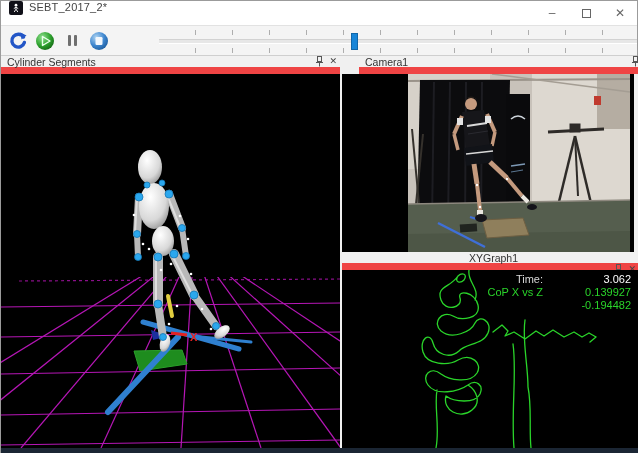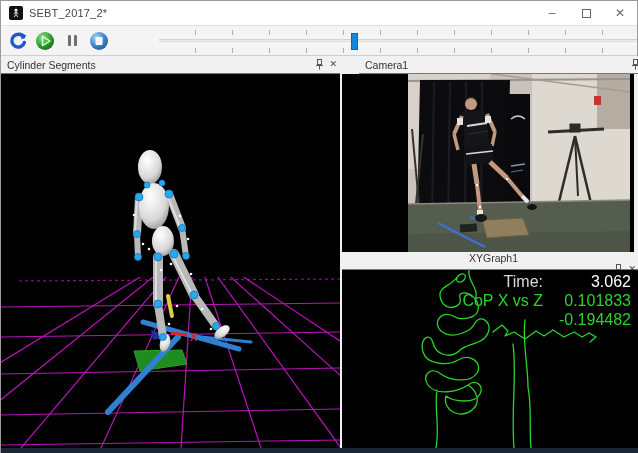--- a/index.html
+++ b/index.html
@@ -1,20 +1,20 @@
 <!DOCTYPE html>
 <html><head>
 <meta charset="utf-8">
 <style>
   * { margin:0; padding:0; box-sizing:border-box; }
   html,body { width:638px; height:453px; font-family:"Liberation Sans", sans-serif; background:#ffffff; overflow:hidden; }
   #app { position:relative; width:638px; height:453px; border:1px solid #9b9b9b; background:#f0f0f0; }
 
   
-  #titlebar { position:absolute; left:0; top:0; width:636px; height:24px; background:#ffffff; display:flex; align-items:center; }
+  #titlebar { position:absolute; left:0; top:0; width:636px; height:24px; background:#ffffff; display:flex; }
   #app-icon { width:14px; height:14px; margin-left:8px; background:#101018; border-radius:2px; display:flex; align-items:center; justify-content:center; }
   #title-text { margin-left:6px; font-size:11px; color:#444; letter-spacing:.2px; }
   #win-controls { margin-left:auto; display:flex; height:24px; }
   .win-btn { width:34px; height:24px; display:flex; align-items:center; justify-content:center; color:#666; font-size:12px; cursor:default; }
   #maximize-button span { display:block; width:9px; height:9px; border:1px solid #666; }
 
   
   #toolbar { position:absolute; left:0; top:24px; width:636px; height:31px; background:#f4f4f4; border-top:1px solid #e2e2e2; border-bottom:1px solid #cfcfcf; display:flex; align-items:center; }
   .tb-btn { width:24px; height:24px; margin-left:3px; display:flex; align-items:center; justify-content:center; border-radius:3px; }
   .tb-btn:first-child { margin-left:5px; }
@@ -22,38 +22,38 @@
   #pause-button .bar { width:3px; height:11px; background:#6f6f6f; border-radius:1px; }
 
   #timeline { position:absolute; left:158px; top:0; width:478px; height:31px; }
   .ticks { position:absolute; left:0; width:478px; height:5px;
            background:repeating-linear-gradient(to right, transparent 0 36px, #aeaeae 36px 37px); }
   #ticks-top { top:4px; } #ticks-bottom { bottom:4px; }
   #track { position:absolute; left:0; top:13px; width:478px; height:5px; background:#e7e7e7; border-top:1px solid #d2d2d2; border-bottom:1px solid #ffffff; }
   #thumb { position:absolute; left:192px; top:7px; width:7px; height:17px; background:#1785d8; border:1px solid #1166a8; }
 
   
-  .panel-header { position:absolute; height:18px; background:#f1f1f1; border-bottom:1px solid #ef4444; display:flex; align-items:center; font-size:10.5px; color:#333; }
+  .panel-header { position:absolute; height:18px; background:#f1f1f1; border-bottom:7px solid #ef4444; display:flex; align-items:center; font-size:10.5px; color:#333; }
   .panel-header .ph-title { margin-left:6px; }
   .ph-icons { margin-left:auto; margin-right:3px; display:flex; align-items:center; gap:5px; }
   .ph-close { font-size:9px; color:#444; line-height:1; }
   .viewport { position:absolute; background:#000; overflow:hidden; }
 
   #model-header  { left:0;   top:55px;  width:339px; }
   #model-view    { left:0;   top:73px;  width:339px; height:374px; }
   #splitter-v    { position:absolute; left:339px; top:55px; width:2px; height:392px; background:#f0f0f0; }
   #camera-header { left:358px; top:55px;  width:297px; }
   #camera-view   { left:341px; top:73px;  width:297px; height:178px; }
   #graph-header  { left:341px; top:251px; width:297px;flex-direction:column; }
   #graph-view    { left:341px; top:269px; width:297px; height:178px; }
 
   #bottom-strip { position:absolute; left:0; top:447px; width:638px; height:6px; background:#1b2634; }
 
   
-  #readout { position:absolute; top:3px; right:8px; display:grid; grid-template-columns:auto 74px; column-gap:14px; row-gap:1px; font-size:16px; text-align:right; }
+  #readout { position:absolute; top:3px; right:8px; display:grid; grid-template-columns:auto 74px; column-gap:14px; row-gap:1px; font-size:11px; text-align:right; }
   .ro-label-time { color:#d9d9d9; } .ro-val-time { color:#ffffff; }
   .ro-green { color:#2ad42a; }
 
   svg { display:block; }
 </style>
 </head>
 <body>
 
 <div id="app">
 
@@ -334,20 +334,20 @@
     </span>
   </div>
   <div class="viewport" id="graph-view">
     <svg width="297" height="178" viewBox="0 0 297 178">
       <path fill="none" stroke="#2ad42a" stroke-width="1.3" stroke-linejoin="round" stroke-linecap="round" d="M116,6 C108,18 94,16 99,30 C103,42 121,38 118,28 C115,19 133,22 136,35 C139,49 119,51 111,46 C99,40 90,53 99,61 C110,70 129,62 133,53 C137,44 151,51 146,63 C141,75 124,73 117,81 C108,89 94,85 91,73 C88,61 77,69 81,82 C85,95 106,96 116,90 C129,83 141,93 135,103 C128,114 107,110 99,104 C89,96 79,105 86,115 C94,126 116,122 126,115 C134,109 142,115 138,124 C133,134 112,132 104,126 C100,140 118,150 130,140 C140,132 134,120 126,115 M116,6 C120,2 126,4 122,10 C118,14 112,12 116,6 M127,0 C125,12 138,18 133,30 M151,62 L160,55 166,61 163,66 172,62 183,69 194,61 202,66 211,60 222,67 232,62 240,67 247,63 254,67 M254,67 l-7,-4 M254,67 l-6,5 M183,50 C180,70 186,95 186,117 M95,120 C92,137 98,157 94,178 M171,74 C175,102 169,142 172,178 M186,117 C190,137 187,160 189,178"></path>
     </svg>
     <div id="readout">
       <span class="ro-label-time">Time:</span>
       <span class="ro-val-time">3.062</span>
       <span class="ro-green">CoP X vs Z</span>
-      <span class="ro-green">0.101833</span>
+      <span class="ro-green">0.139927</span>
       <span></span>
       <span class="ro-green">-0.194482</span>
     </div>
   </div>
 
   <div id="bottom-strip"></div>
 </div>
 
 </body></html>

